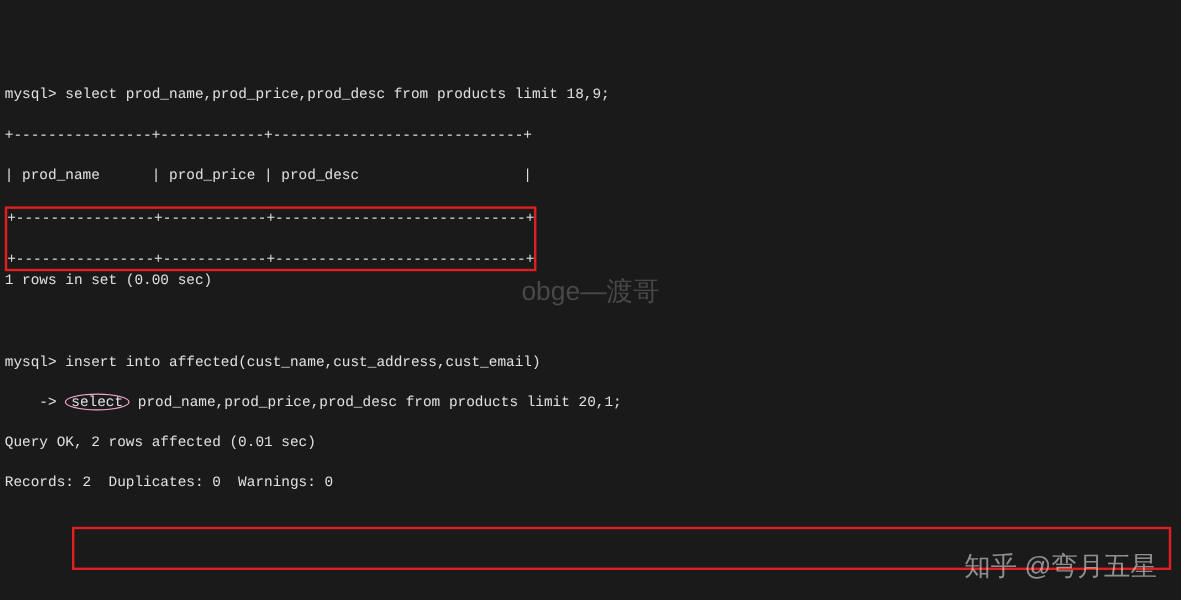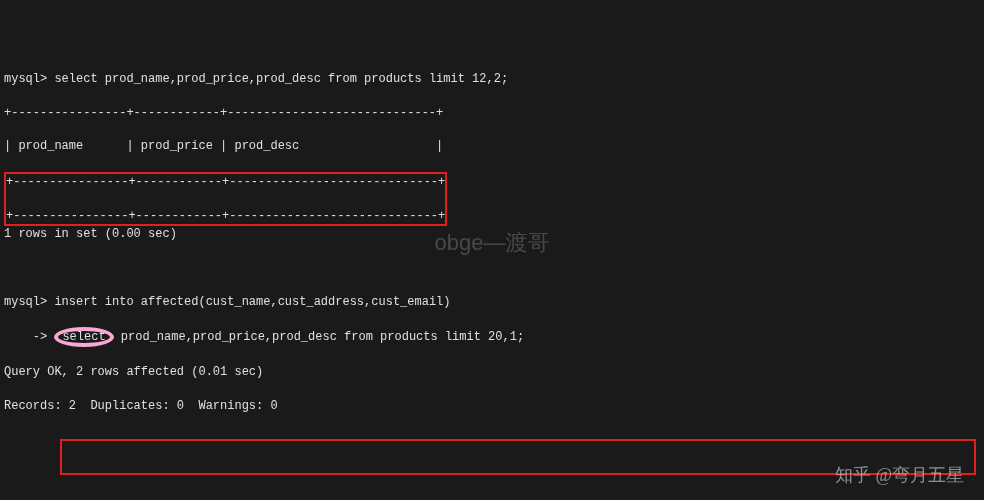--- a/index.html
+++ b/index.html
@@ -19,54 +19,54 @@
   .red-box {
     border: 2px solid #e02020;
     display: inline-block;
     padding: 0;
   }
   .red-box-wide {
     border: 2px solid #e02020;
     position: absolute;
   }
   .blue-circle {
-    border: 4px solid #f9a8d4;
+    border: 1px solid #f9a8d4;
     border-radius: 50%;
     padding: 0 4px;
     display: inline-block;
     line-height: 1;
   }
   .watermark-center {
     position: absolute;
     top: 228px;
     left: 50%;
     transform: translateX(-50%);
     font-size: 22px;
     color: rgba(160,160,160,0.35);
     font-family: sans-serif;
     pointer-events: none;
     text-align: center;
   }
   .watermark-bottom {
     position: absolute;
     bottom: 12px;
     right: 20px;
-    font-size: 18px;
+    font-size: 22px;
     color: rgba(220,220,220,0.6);
-    font-family: Liberation Serif, serif;
+    font-family: Liberation Sans, sans-serif;
     pointer-events: none;
   }
   .line { display: block; }
 </style>
 </head>
 <body>
 
 
 
-<span class="line"><span>mysql&gt; </span><span>select prod_name,prod_price,prod_desc from products limit 12,2;</span></span>
+<span class="line"><span>mysql&gt; </span><span>select prod_name,prod_price,prod_desc from products limit 18,9;</span></span>
 <span class="line">+----------------+------------+-----------------------------+</span>
 <span class="line">| prod_name      | prod_price | prod_desc                   |</span>
 <span class="red-box"><span class="line">+----------------+------------+-----------------------------+</span>
 <span class="line">+----------------+------------+-----------------------------+</span></span>
 <span class="line">1 rows in set (0.00 sec)</span>
 <span class="line"> </span>
 <span class="line"><span>mysql&gt; </span><span>insert into affected(cust_name,cust_address,cust_email)</span></span>
 <span class="line"><span>    -&gt; </span><span class="blue-circle"><span>select</span></span><span> prod_name,prod_price,prod_desc from products limit 20,1;</span></span>
 <span class="line">Query OK, 2 rows affected (0.01 sec)</span>
 <span class="line">Records: 2  Duplicates: 0  Warnings: 0</span>

